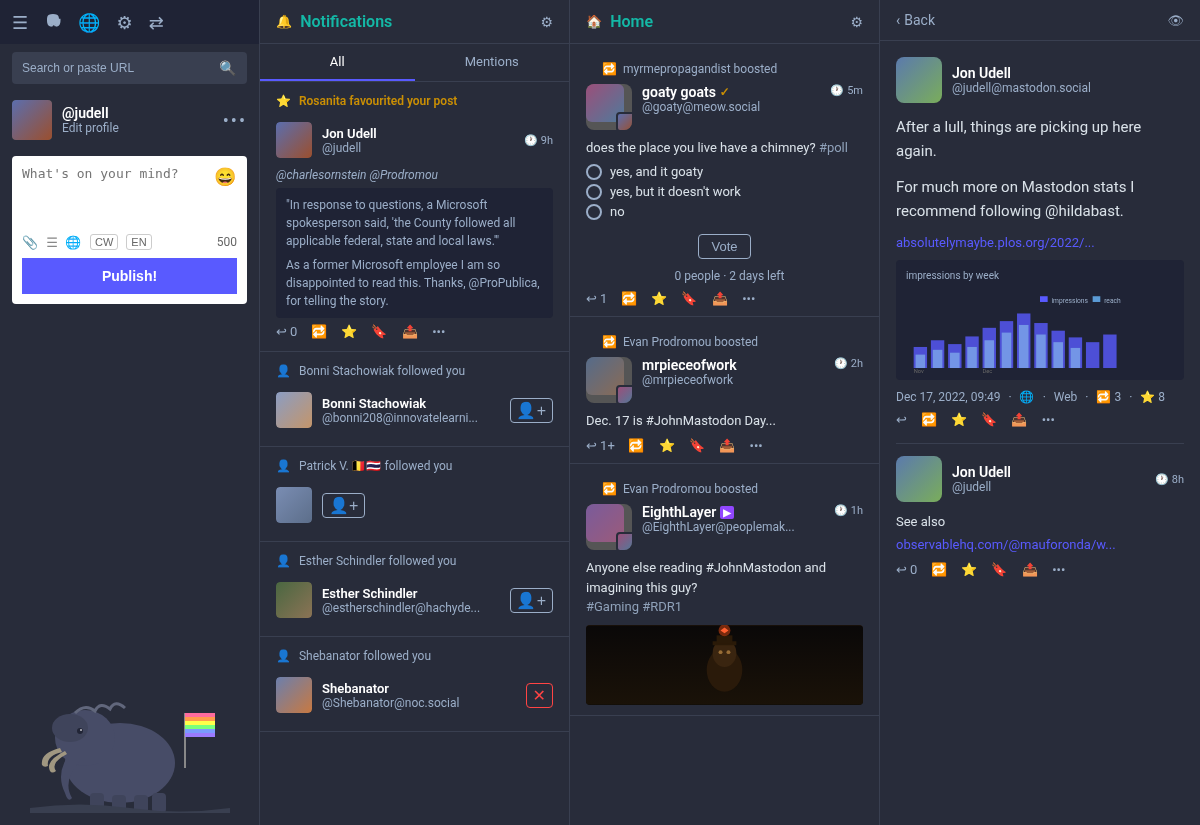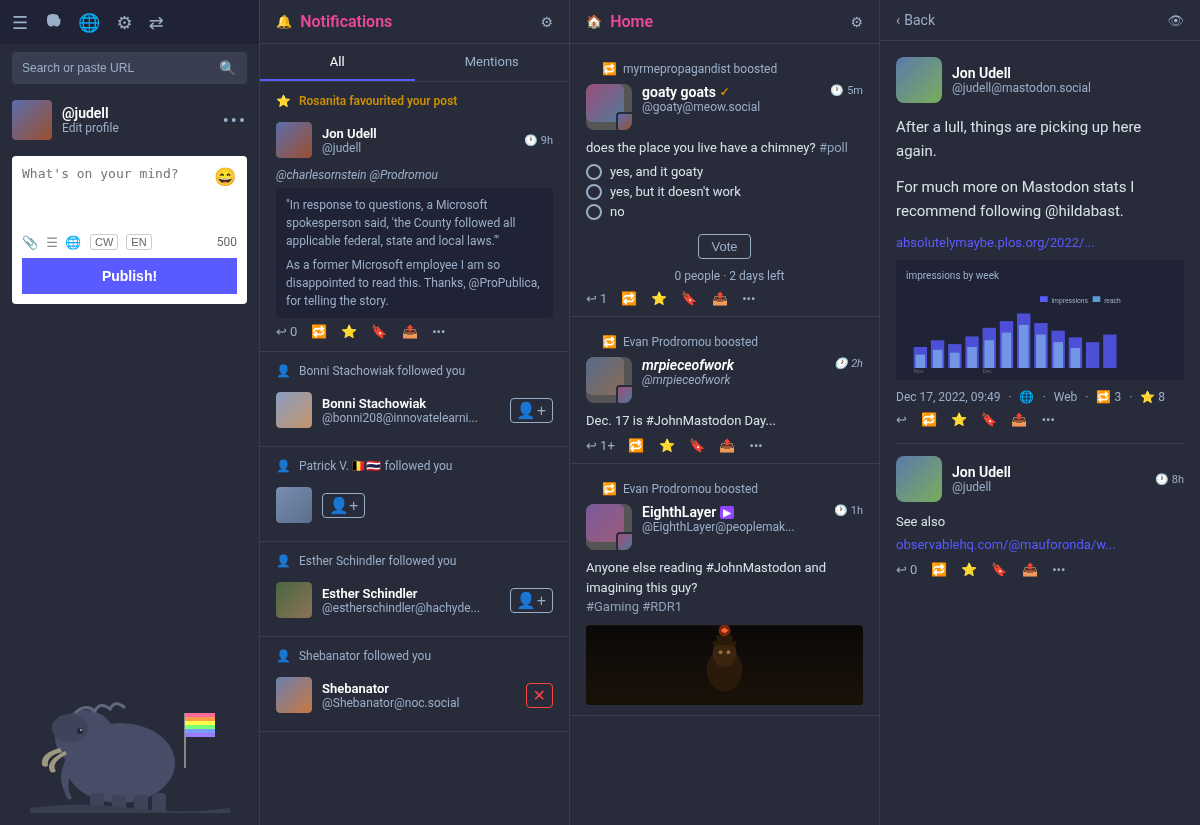--- a/index.html
+++ b/index.html
@@ -166,21 +166,21 @@
 
     .col-header {
       display: flex;
       align-items: center;
       padding: 12px 16px;
       border-bottom: 1px solid #393f50;
       gap: 8px;
       flex-shrink: 0;
     }
     .col-header-title {
-      color: #ec4899;
+      color: #14b8a6;
       font-size: 16px;
       font-weight: 600;
       flex: 1;
     }
     .col-header-action { color: #9baec8; cursor: pointer; font-size: 14px; }
 
     .tabs {
       display: flex;
       border-bottom: 1px solid #393f50;
       flex-shrink: 0;
@@ -739,21 +739,21 @@
         <span>📤</span>
         <span>•••</span>
       </div>
     </div>
 
     <div class="post-item">
       <div class="boost-label">
         <span>🔁</span>
         <span>Evan Prodromou boosted</span>
       </div>
-      <div class="post-header" style="margin-top:8px;font-style:italic;">
+      <div class="post-header" style="margin-top:8px;">
         <div class="post-avatar">
           <div class="av-mrpiece" style="width:38px;height:38px;border-radius:6px;position:relative;z-index:1;"></div>
           <div class="av-goaty" style="width:20px;height:20px;border-radius:4px;position:absolute;bottom:-2px;right:-4px;border:2px solid #282c3a;z-index:2;"></div>
         </div>
         <div class="post-user-info">
           <div class="post-user-name">mrpieceofwork</div>
           <div class="post-user-handle">@mrpieceofwork</div>
         </div>
         <div class="post-time">
           <span>🕐</span>

